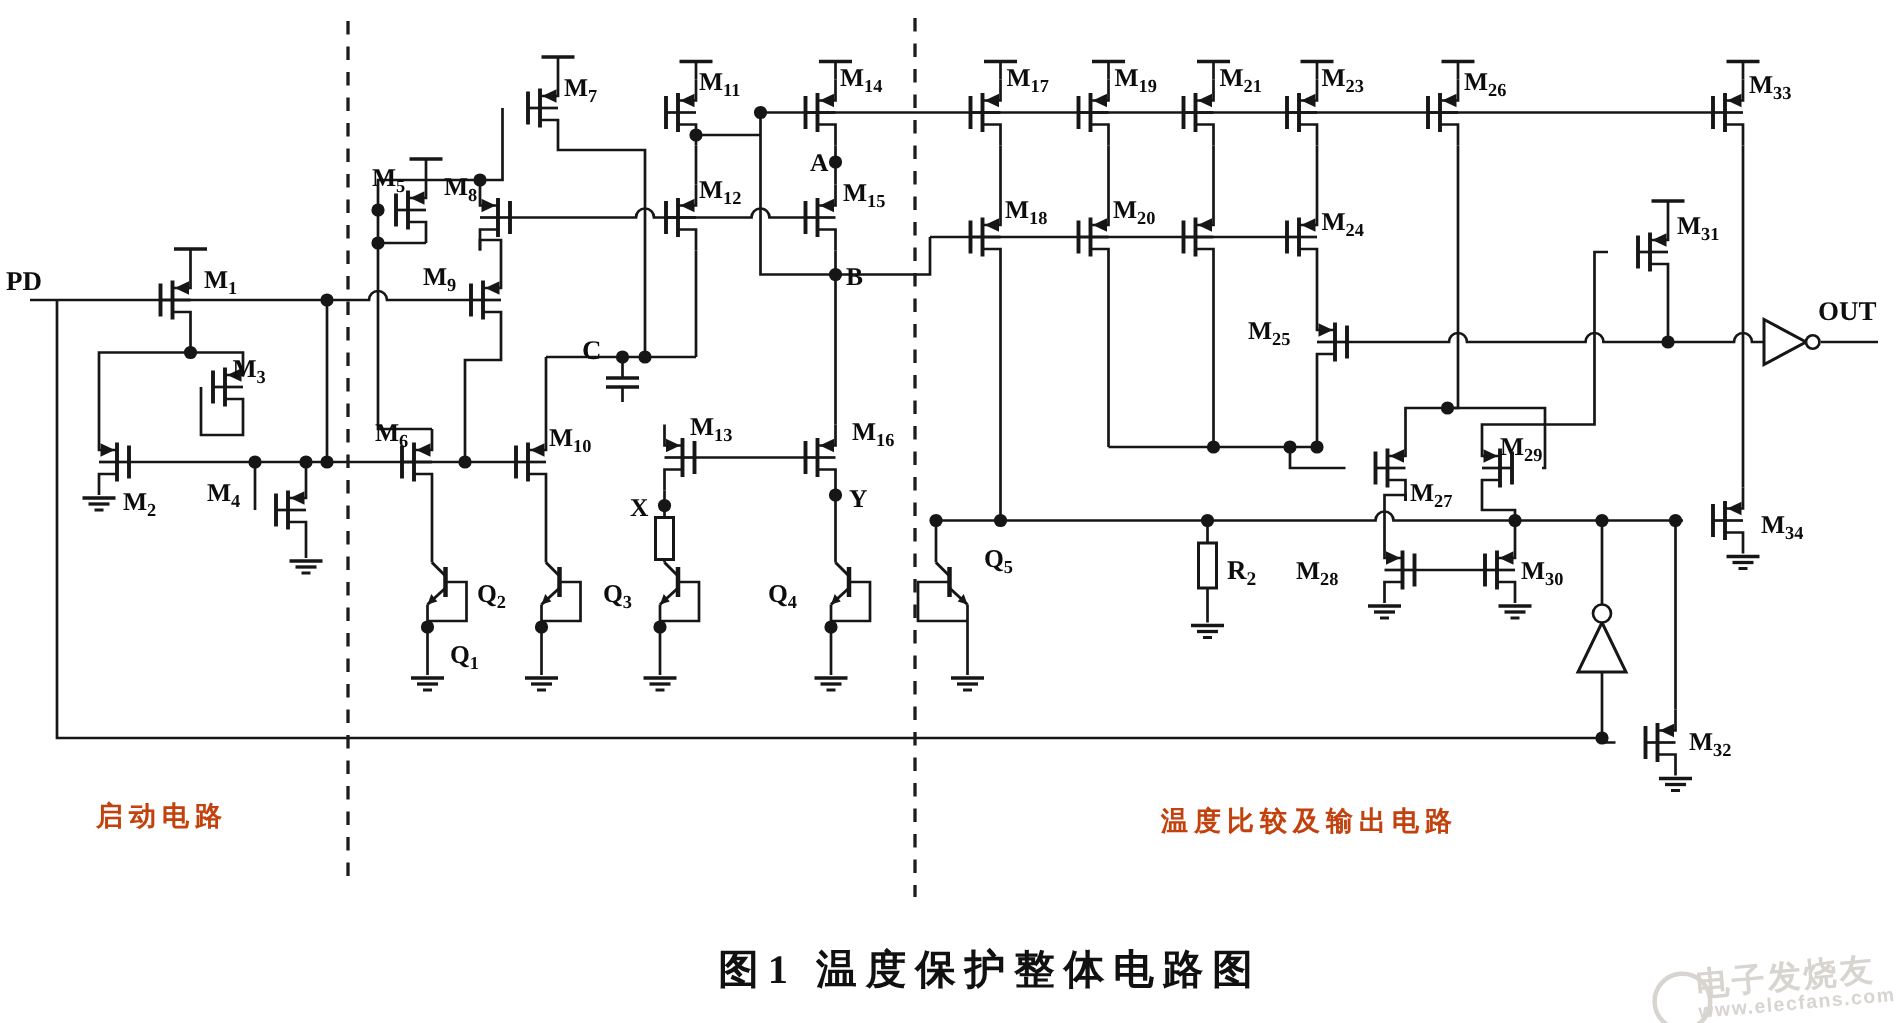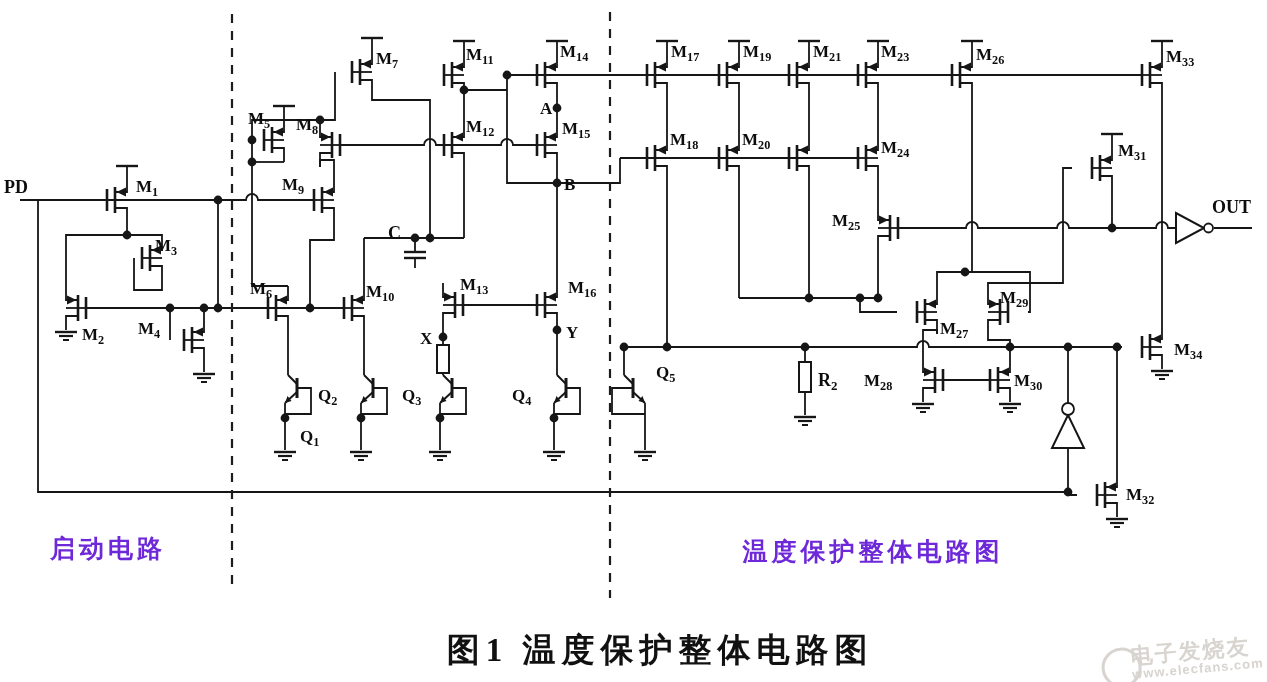--- a/index.html
+++ b/index.html
@@ -1,21 +1,21 @@
 <!DOCTYPE html>
 <html><head>
 <meta charset="utf-8">
 <style>
   html,body{margin:0;padding:0;background:#ffffff;}
   body{width:1267px;height:682px;position:relative;font-family:"Liberation Serif",serif;overflow:hidden;}
   #stage{position:absolute;left:0;top:0;width:1267px;height:682px;}
   svg{position:absolute;left:0;top:0;}
-  .section-label{position:absolute;transform:translateX(-50%);font-weight:bold;font-size:25px;color:#6d28d9;
+  .section-label{position:absolute;transform:translateX(-50%);font-weight:bold;font-size:18px;color:#c2410c;
     font-family:"Liberation Serif",serif;letter-spacing:4px;white-space:nowrap;text-align:center;}
-  .caption{position:absolute;left:660px;top:628px;transform:translateX(-50%);font-weight:bold;font-size:33px;
+  .caption{position:absolute;left:660px;top:628px;transform:translateX(-50%);font-weight:bold;font-size:27px;
     color:#111;letter-spacing:6px;white-space:nowrap;font-family:"Liberation Serif",serif;}
   .watermark{position:absolute;right:4px;bottom:6px;transform:rotate(-5deg);color:#d8d4cf;text-align:left;
     font-family:"Liberation Sans",sans-serif;line-height:1.05;pointer-events:none;}
   .watermark .wm1{font-size:22px;font-weight:bold;letter-spacing:2px;}
   .watermark .wm2{font-size:13px;font-weight:bold;letter-spacing:1px;}
   .wm-circle{position:absolute;left:-30px;top:2px;width:34px;height:34px;border:3px solid #d8d4cf;border-radius:50%;}
 </style>
 </head>
 <body>
 
@@ -471,21 +471,21 @@
       <text x="564" y="190" fill="#0d0d0d" font-size="17" font-weight="bold" font-family="&quot;Liberation Serif&quot;,serif"><tspan>B</tspan></text>
       <text x="420" y="344" fill="#0d0d0d" font-size="17" font-weight="bold" font-family="&quot;Liberation Serif&quot;,serif"><tspan>X</tspan></text>
       <text x="566" y="338" fill="#0d0d0d" font-size="17" font-weight="bold" font-family="&quot;Liberation Serif&quot;,serif"><tspan>Y</tspan></text>
       <text x="388" y="239" fill="#0d0d0d" font-size="18" font-weight="bold" font-family="&quot;Liberation Serif&quot;,serif"><tspan>C</tspan></text>
       <text x="818" y="386" fill="#0d0d0d" font-size="18" font-weight="bold" font-family="&quot;Liberation Serif&quot;,serif"><tspan>R</tspan><tspan dy="4" font-size="12.959999999999999">2</tspan></text>
       <text x="4" y="193" fill="#0d0d0d" font-size="18" font-weight="bold" font-family="&quot;Liberation Serif&quot;,serif"><tspan>PD</tspan></text>
       <text x="1212" y="213" fill="#0d0d0d" font-size="18" font-weight="bold" font-family="&quot;Liberation Serif&quot;,serif"><tspan>OUT</tspan></text>
     </svg>
 
   <div class="section-label" id="sec0" style="left: 108px; top: 532px;">启动电路</div>
-  <div class="section-label" id="sec2" style="left: 873px; top: 535px;">温度保护整体电路图</div>
+  <div class="section-label" id="sec2" style="left: 873px; top: 535px;">温度比较及输出电路</div>
 
   <div class="caption">图1  温度保护整体电路图</div>
 
   <div class="watermark">
     <div class="wm-circle"></div>
     <div class="wm1">电子发烧友</div>
     <div class="wm2">www.elecfans.com</div>
   </div>
 </div>
 

